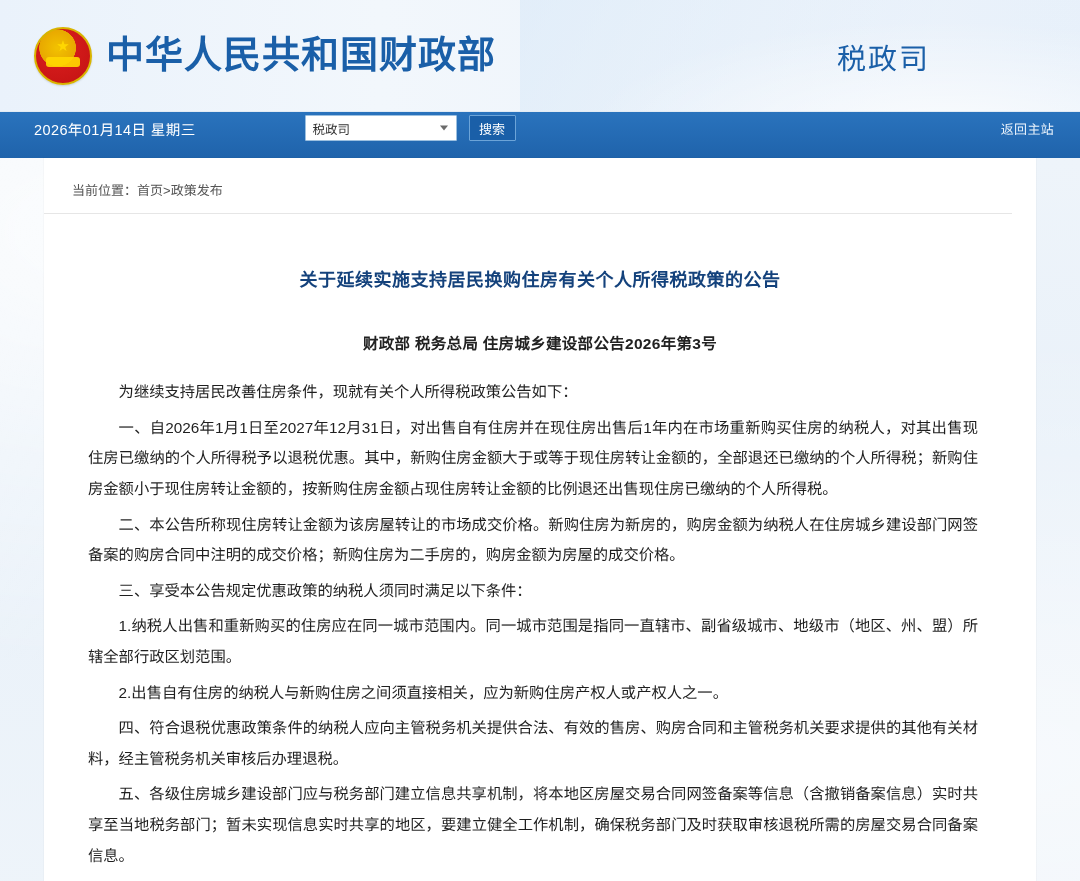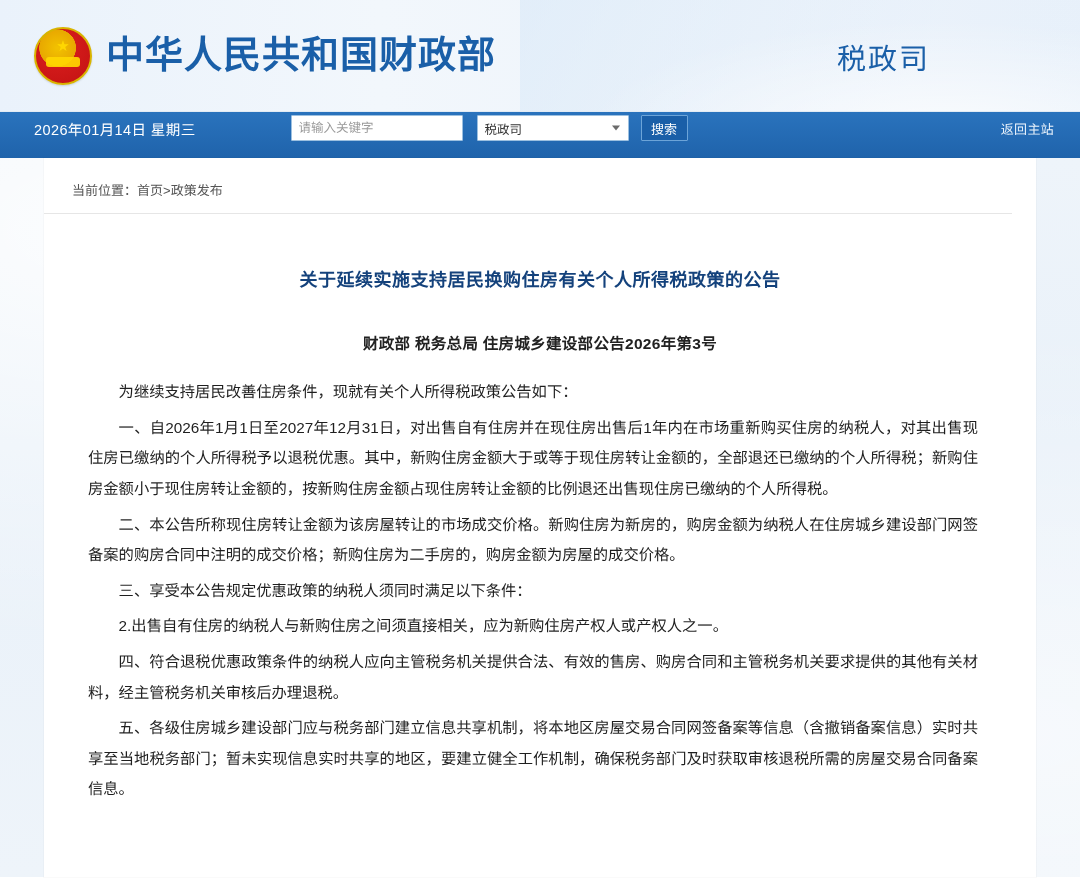--- a/index.html
+++ b/index.html
@@ -258,21 +258,20 @@
     <div class="titles">
       <div class="title-cn">中华人民共和国财政部</div>
     </div>
     <div class="dept-name">税政司</div>
   </div>
 
   <div class="navbar">
     <div class="nav-date">2026年01月14日 星期三</div>
 
     <div class="nav-search">
-      <input class="search-input" type="text" placeholder="请输入关键字" style="">
       <div class="search-select">
         <span>税政司</span>
         <span class="caret"></span>
       </div>
       <button class="search-btn">搜索</button>
     </div>
 
     <div class="nav-right">返回主站</div>
   </div>
 
@@ -284,20 +283,21 @@
       </div>
 
       <h1 class="doc-title">关于延续实施支持居民换购住房有关个人所得税政策的公告</h1>
       <div class="doc-subtitle">财政部 税务总局 住房城乡建设部公告2026年第3号</div>
 
       <div class="body-text">
         <p>为继续支持居民改善住房条件，现就有关个人所得税政策公告如下：</p>
         <p>一、自2026年1月1日至2027年12月31日，对出售自有住房并在现住房出售后1年内在市场重新购买住房的纳税人，对其出售现住房已缴纳的个人所得税予以退税优惠。其中，新购住房金额大于或等于现住房转让金额的，全部退还已缴纳的个人所得税；新购住房金额小于现住房转让金额的，按新购住房金额占现住房转让金额的比例退还出售现住房已缴纳的个人所得税。</p>
         <p>二、本公告所称现住房转让金额为该房屋转让的市场成交价格。新购住房为新房的，购房金额为纳税人在住房城乡建设部门网签备案的购房合同中注明的成交价格；新购住房为二手房的，购房金额为房屋的成交价格。</p>
         <p>三、享受本公告规定优惠政策的纳税人须同时满足以下条件：</p>
+        <p>1.纳税人出售和重新购买的住房应在同一城市范围内。同一城市范围是指同一直辖市、副省级城市、地级市（地区、州、盟）所辖全部行政区划范围。</p>
         <p>2.出售自有住房的纳税人与新购住房之间须直接相关，应为新购住房产权人或产权人之一。</p>
         <p>四、符合退税优惠政策条件的纳税人应向主管税务机关提供合法、有效的售房、购房合同和主管税务机关要求提供的其他有关材料，经主管税务机关审核后办理退税。</p>
         <p>五、各级住房城乡建设部门应与税务部门建立信息共享机制，将本地区房屋交易合同网签备案等信息（含撤销备案信息）实时共享至当地税务部门；暂未实现信息实时共享的地区，要建立健全工作机制，确保税务部门及时获取审核退税所需的房屋交易合同备案信息。</p>
 
       </div>
 
     </div>
   </div>
 
 </div>

